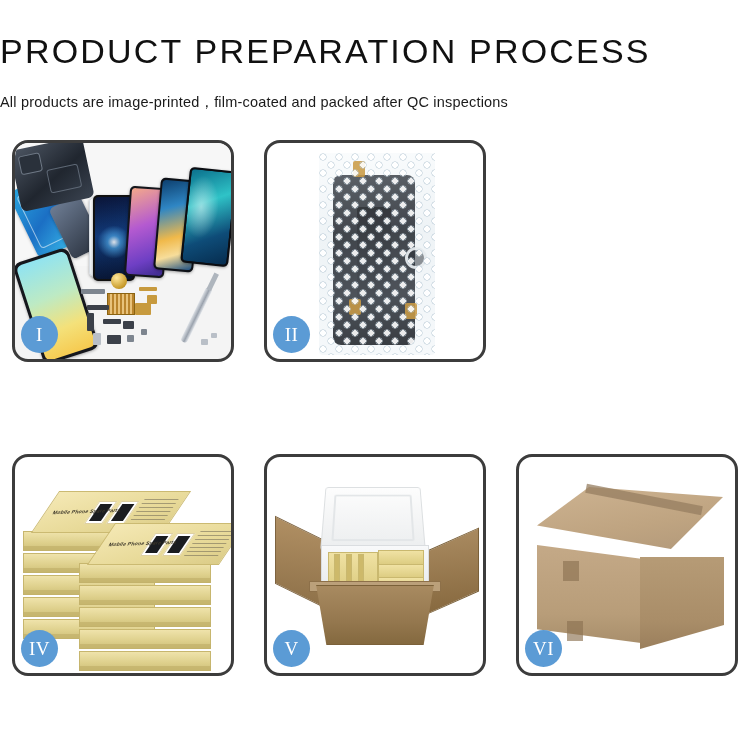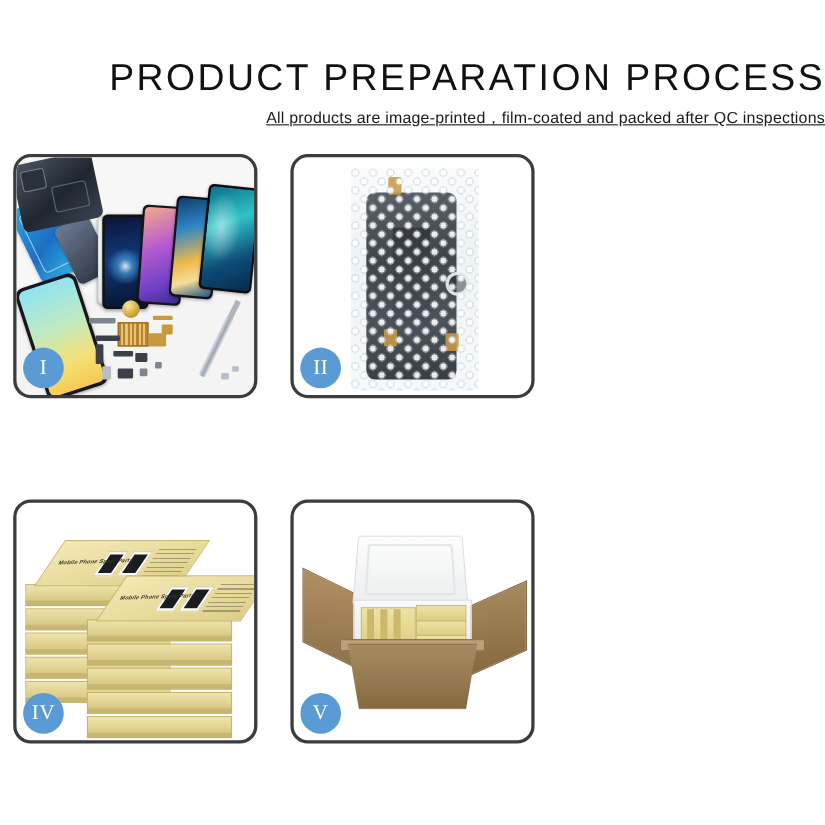--- a/index.html
+++ b/index.html
@@ -13,41 +13,40 @@
     height: 750px;
     background: #ffffff;
     font-family: "Liberation Sans", sans-serif;
     overflow: hidden;
   }
 
   
   .header {
     position: absolute;
     left: 0;
-    top: 50px;
+    top: 30px;
     width: 750px;
-    text-align: right;
+    text-align: left;
   }
   .title {
     font-size: 34px;
     font-weight: 500;
     letter-spacing: 2.2px;
     color: #111111;
     line-height: 42px;
     white-space: nowrap;
   }
   .subtitle {
-    margin-top: 6px;
+    margin-top: 20px;
     font-size: 14.5px;
     font-weight: 400;
     letter-spacing: 0.2px;
     color: #1a1a1a;
     line-height: 20px;
     white-space: nowrap;
-    text-decoration: underline;
   }
 
   
   .grid {
     position: absolute;
     left: 12px;
     top: 140px;
     width: 726px;
     height: 540px;
   }
@@ -677,15 +676,26 @@
           <div class="ybox" style="left:12px;top:8px;width:4px;height:30px;background:#cdb96a;"></div>
           <div class="ybox" style="left:24px;top:8px;width:4px;height:30px;background:#cdb96a;"></div>
           <div class="ybox" style="left:36px;top:8px;width:4px;height:30px;background:#cdb96a;"></div>
         </div>
         <div class="cartonLip"></div>
         <div class="carton"></div>
       </div>
       <div class="badge">V</div>
     </div>
 
+    <div class="panel r1 c2 p6">
+      <div class="photo">
+        <div class="top"></div>
+        <div class="seam"></div>
+        <div class="frontface"></div>
+        <div class="sideface"></div>
+        <div class="tape" style="left:44px;top:104px;"></div>
+        <div class="tape" style="left:48px;top:164px;"></div>
+      </div>
+      <div class="badge">VI</div>
+    </div>
 
   </div>
 </div>
 
 </body></html>

